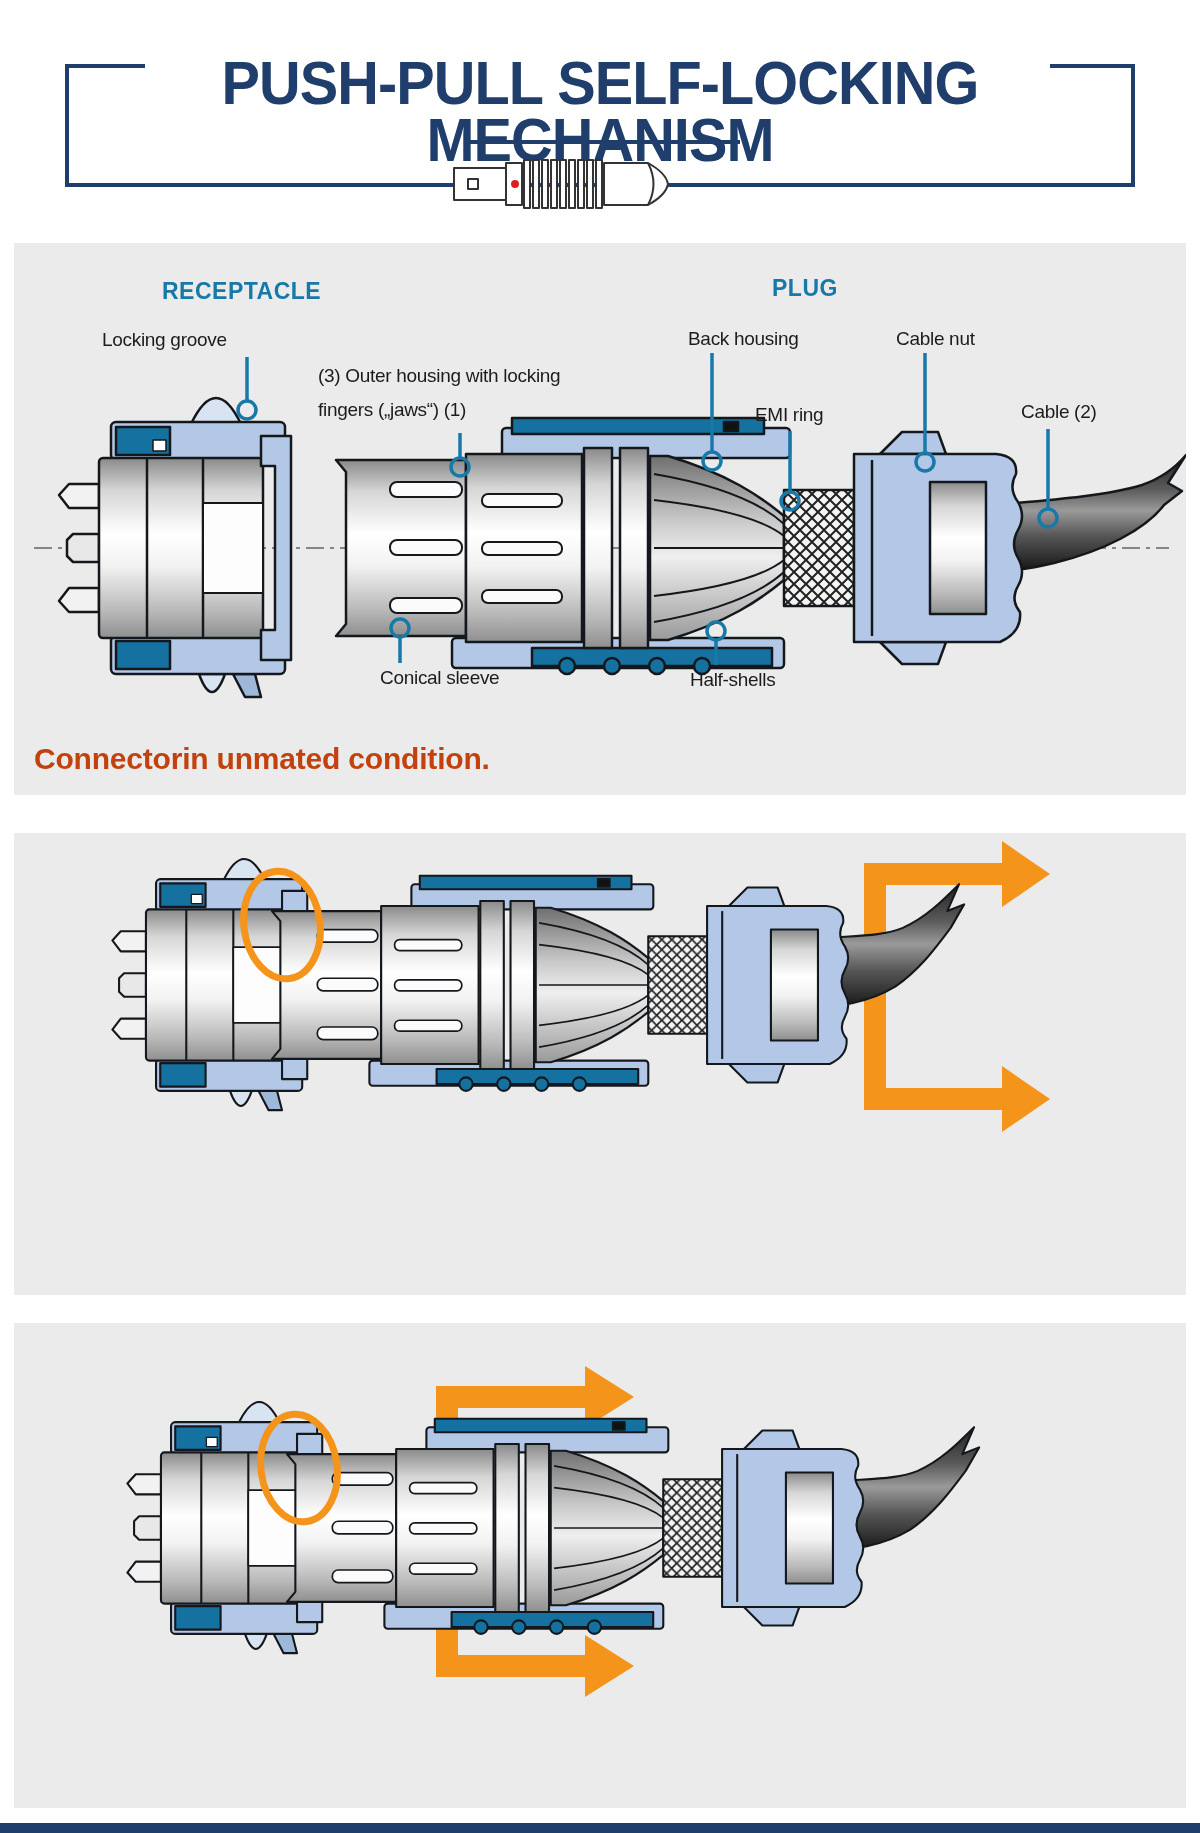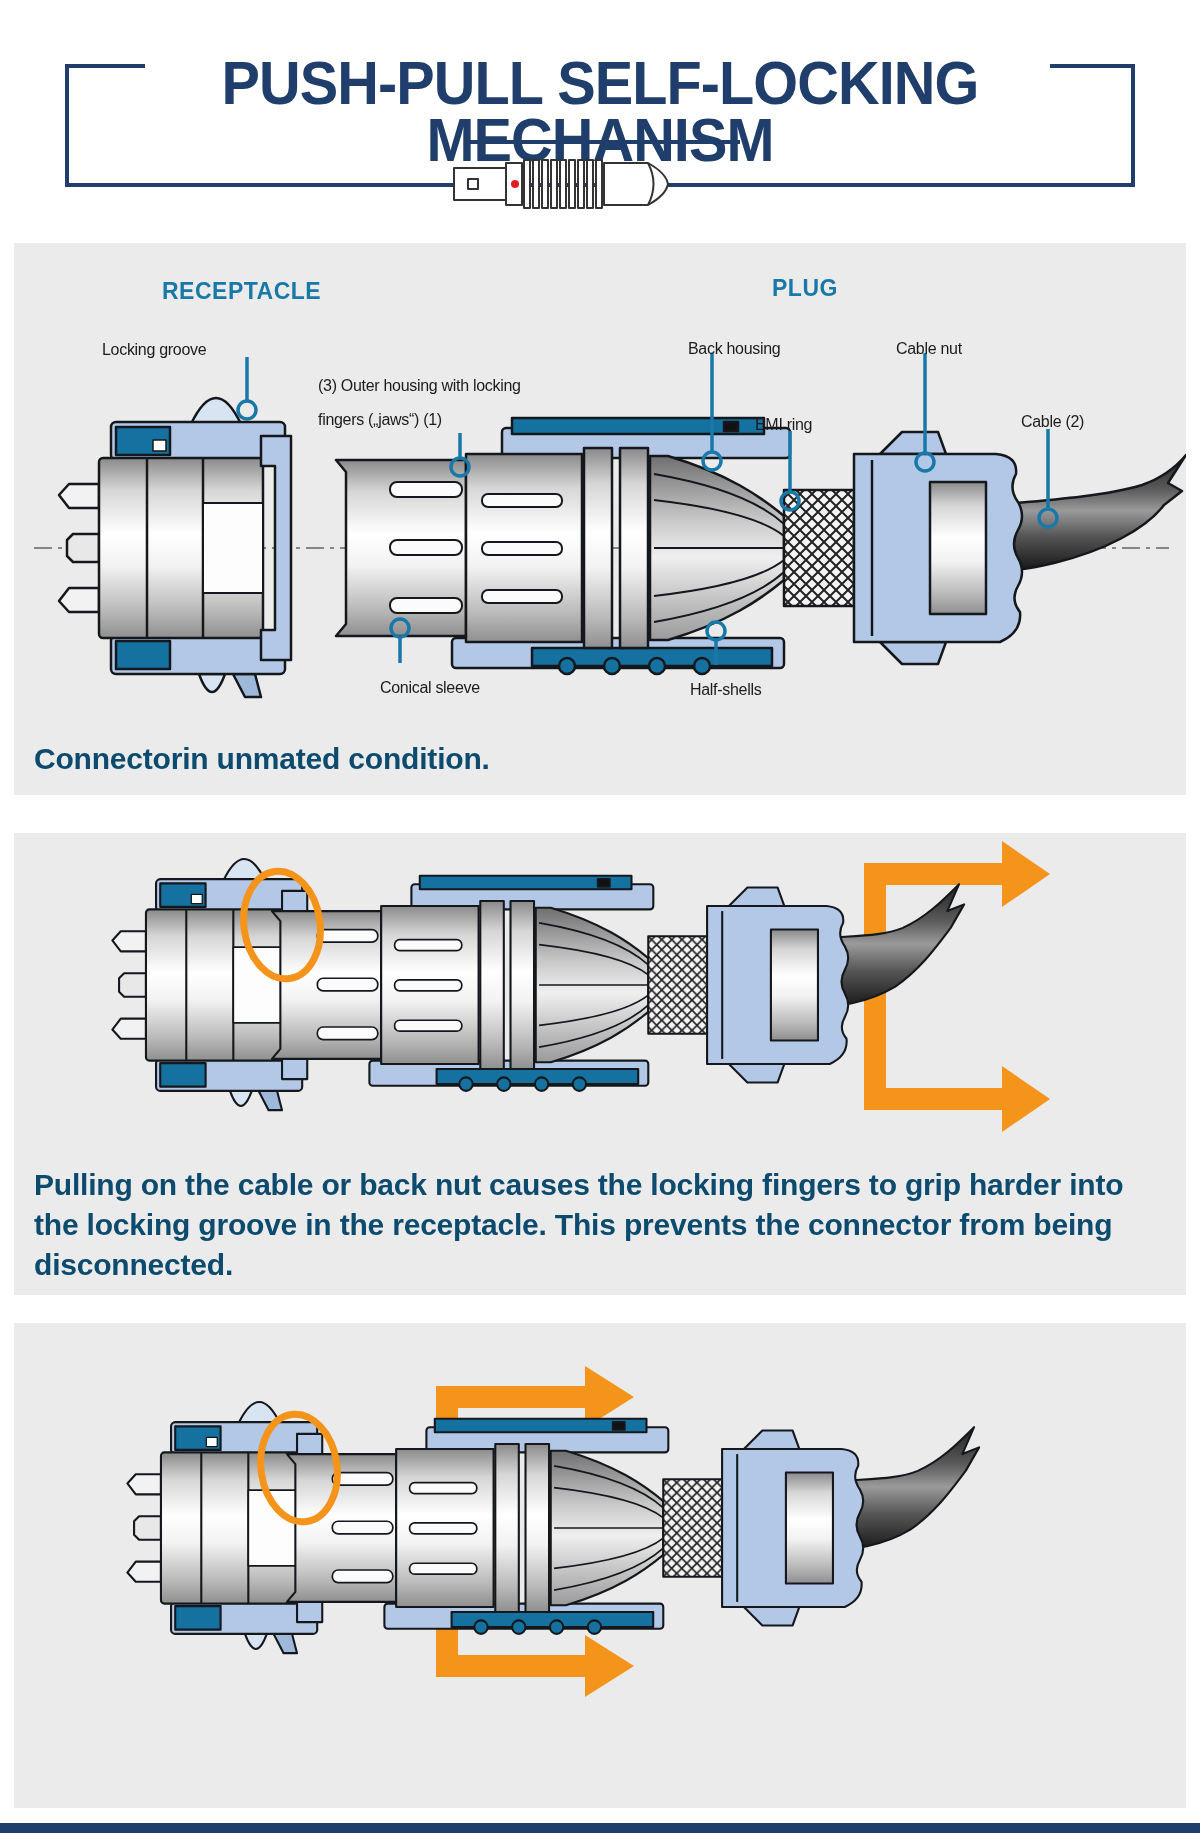--- a/index.html
+++ b/index.html
@@ -12,22 +12,22 @@
          transform:scaleX(0.93);transform-origin:center;}
   #title-underline{position:absolute;left:467px;top:140px;width:273px;height:4px;background:#203e6b;}
   #plug-icon{position:absolute;left:452px;top:158px;}
   
   .panel{position:absolute;left:14px;width:1172px;background:#ebebeb;}
   #panel1{top:243px;height:552px;}
   #panel2{top:833px;height:462px;}
   #panel3{top:1323px;height:485px;}
   .panel svg.diagram{position:absolute;left:0;top:0;}
   .section-heading{position:absolute;color:#1878a8;font-weight:700;font-size:23px;letter-spacing:.5px;}
-  .part-label{position:absolute;color:#1c1c1c;font-size:16px;letter-spacing:-.3px;white-space:nowrap;margin-top:12px;}
-  .caption{position:absolute;color:#0c4a6e;font-weight:600;font-size:30px;line-height:40px;letter-spacing:-.2px;}
+  .part-label{position:absolute;color:#1c1c1c;font-size:19px;letter-spacing:-.3px;white-space:nowrap;}
+  .caption{position:absolute;color:#c2410c;font-weight:600;font-size:30px;line-height:40px;letter-spacing:-.2px;}
   #footer-bar{position:absolute;left:0;top:1823px;width:1200px;height:10px;background:#203e6b;}
 </style>
 </head>
 <body>
 
 <svg width="0" height="0" style="position:absolute" aria-hidden="true">
   <defs>
     <linearGradient id="metal" x1="0" y1="0" x2="0" y2="1">
       <stop offset="0" stop-color="#8a8a8a"></stop>
         <stop offset="0.18" stop-color="#d6d6d6"></stop>
@@ -189,21 +189,20 @@
     <g fill="#f4941a">
       <rect x="850" y="40" width="22" height="237"></rect>
       <rect x="850" y="30" width="138" height="22"></rect>
       <polygon points="988,8 1036,41 988,74"></polygon>
       <rect x="850" y="255" width="138" height="22"></rect>
       <polygon points="988,233 1036,266 988,299"></polygon>
     </g>
     <use href="#sym-mated" transform="translate(95,26) scale(0.84)"></use>
     <ellipse cx="268" cy="92" rx="38" ry="54" transform="rotate(-8 268 92)" fill="none" stroke="#f4941a" stroke-width="7"></ellipse>
   </svg>
-  <div class="caption" style="left:20px;top:332px;width:1135px;">Pulling on the cable or back nut causes the locking fingers to grip harder into the locking groove in the receptacle. This prevents the connector from being disconnected.</div>
 </div>
 
 <div id="panel3" class="panel">
   <svg class="diagram" width="1172" height="385" viewBox="0 0 1172 385">
     <g fill="#f4941a">
       <path d="M422,112 L422,63 L571,63 L571,43 L620,74 L571,105 L571,85 L444,85 L444,112 Z"></path>
       <path d="M422,305 L444,305 L444,332 L571,332 L571,312 L620,343 L571,374 L571,354 L422,354 Z"></path>
     </g>
     <use href="#sym-mated" transform="translate(110,79) scale(0.84)"></use>
     <ellipse cx="285" cy="145" rx="38" ry="54" transform="rotate(-8 285 145)" fill="none" stroke="#f4941a" stroke-width="7"></ellipse>

